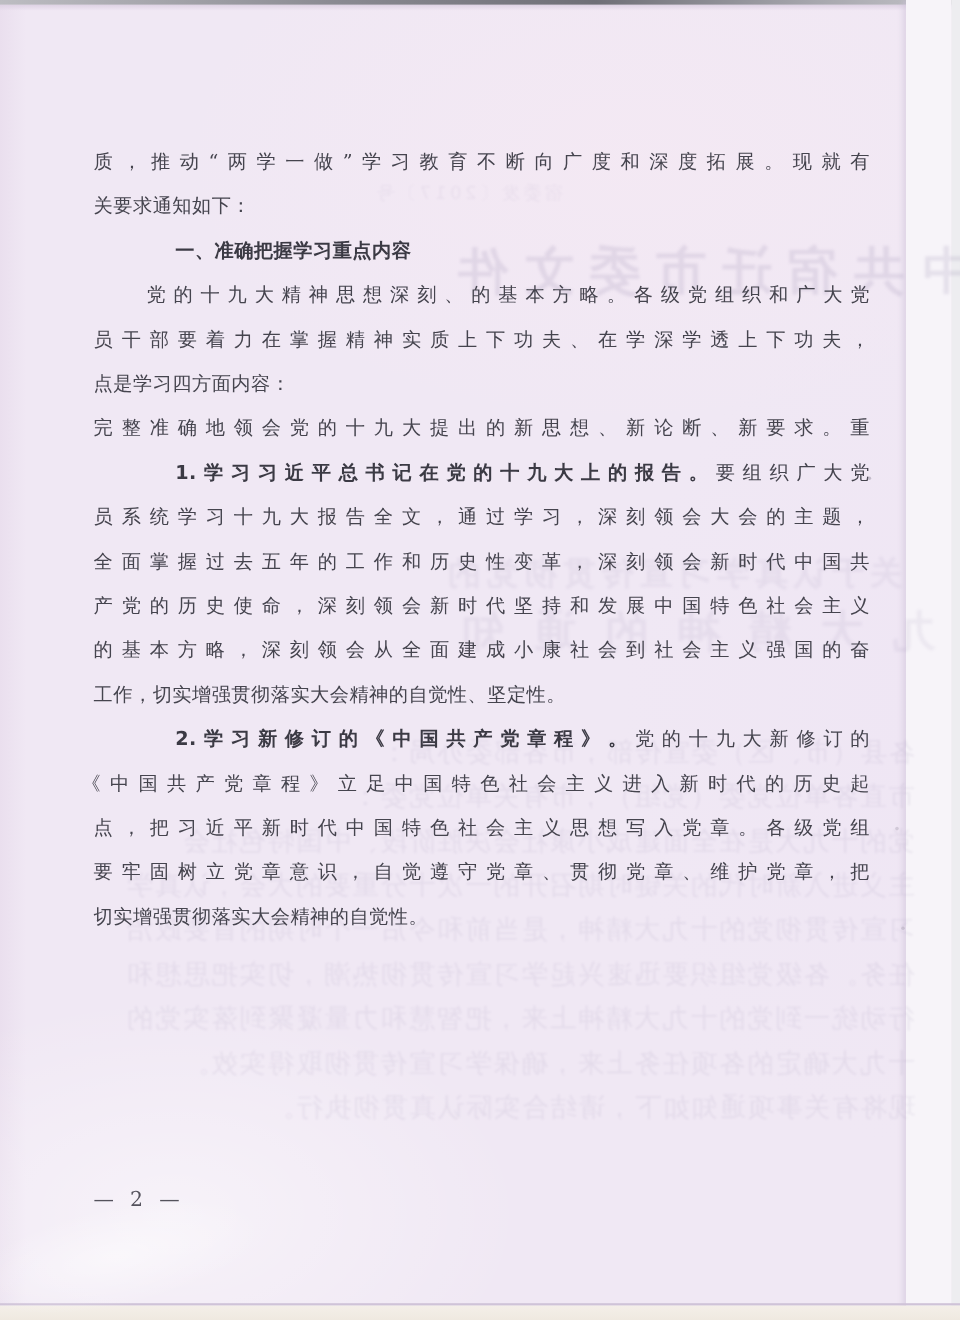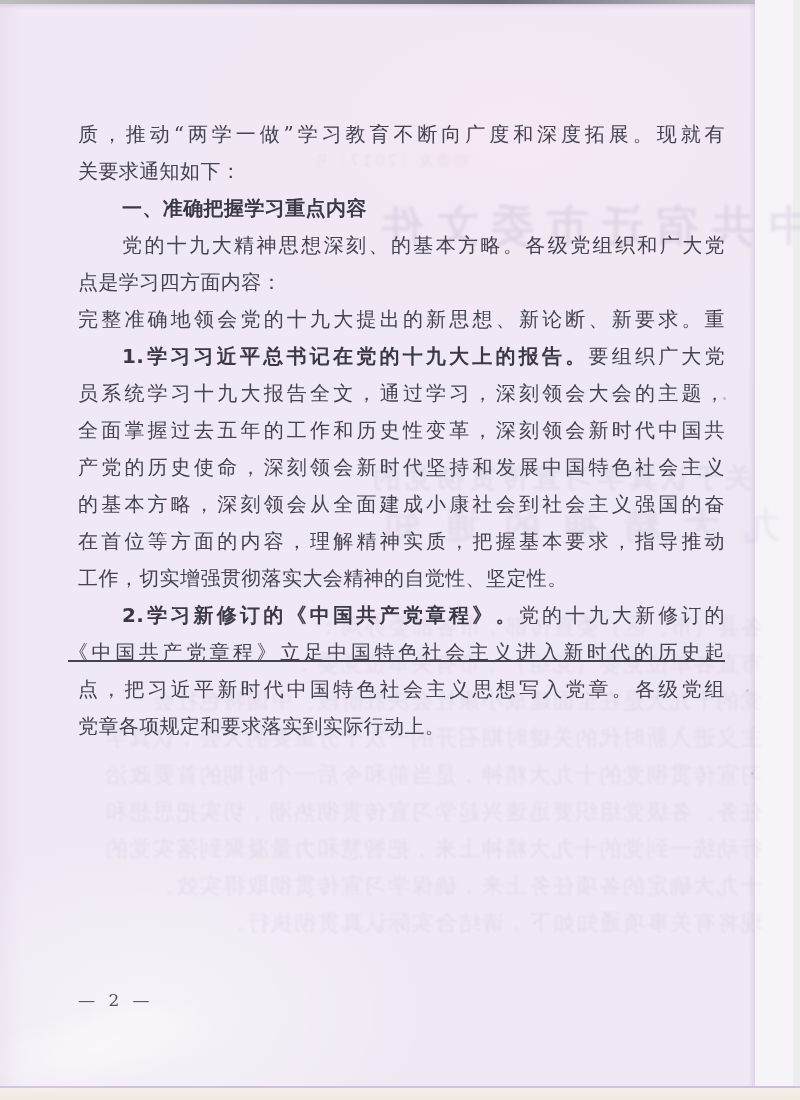--- a/index.html
+++ b/index.html
@@ -21,27 +21,27 @@
   .edge-bottom-line{position:absolute;left:0;top:1086px;width:800px;height:2px;background:#cfc3d8;}
   .edge-bottom-strip{position:absolute;left:0;top:1088px;width:800px;height:12px;background:linear-gradient(#f4efe9,#efe9e0);}
   .crease{position:absolute;left:-40px;top:960px;width:340px;height:160px;pointer-events:none;
     background:radial-gradient(ellipse 180px 60px at 40% 50%, rgba(255,255,255,.5), rgba(255,255,255,0) 70%);
     transform:rotate(-12deg);}
   .speck{position:absolute;width:3px;height:3px;border-radius:50%;background:#8f8898;opacity:.45;}
 
   
   .textblock{position:absolute;left:78px;top:116px;width:647px;color:#45444e;}
   .line{
-    height:37px;line-height:37px;font-size:20px;white-space:nowrap;
+    height:37px;line-height:37px;font-size:16px;white-space:nowrap;
     text-align:justify;letter-spacing:.4px;
   }
   .line.fill{text-align-last:justify;text-justify:inter-character;white-space:normal;}
   .line.indent{padding-left:44px;}
-  .line.hang{margin-left:-10px;width:657px;text-decoration:underline;}
-  .b{font-weight:700;font-family:"DejaVu Sans","Liberation Sans",sans-serif;color:#3b3a44;}
+  .line.hang{margin-left:-10px;width:657px;}
+  .b{font-weight:700;font-family:"DejaVu Sans","Liberation Sans",sans-serif;color:#3b3a44;margin-left:24px;}
 
   .pagenum{position:absolute;left:78px;top:990px;font-size:17px;letter-spacing:4px;color:#54525c;}
 
   
   .ghost{position:absolute;color:#7d6f9a;white-space:nowrap;pointer-events:none;
     font-family:"DejaVu Sans","Liberation Sans",sans-serif;}
 </style>
 </head>
 <body>
 
@@ -68,33 +68,34 @@
       <div class="ghost" style="top: 834px; font-size: 22px; letter-spacing: 1.5px; opacity: 0.1; filter: blur(1.1px); right: 38px; transform: scaleX(-1);">行动统一到党的十九大精神上来，把智慧和力量凝聚到落实党的</div>
       <div class="ghost" style="top: 871px; font-size: 22px; letter-spacing: 1.5px; opacity: 0.1; filter: blur(1.1px); right: 38px; transform: scaleX(-1);">十九大确定的各项任务上来，确保学习宣传贯彻取得实效。</div>
       <div class="ghost" style="top: 908px; font-size: 22px; letter-spacing: 1.5px; opacity: 0.1; filter: blur(1.1px); right: 38px; transform: scaleX(-1);">现将有关事项通知如下，请结合实际认真贯彻执行。</div>
     </div>
 
   <div id="body" class="textblock">
       <div class="line fill">质，推动“两学一做”学习教育不断向广度和深度拓展。现就有</div>
       <div class="line">关要求通知如下：</div>
       <div class="line indent"><span class="b">一、准确把握学习重点内容</span></div>
       <div class="line fill indent">党的十九大精神思想深刻、的基本方略。各级党组织和广大党</div>
+      <div class="line fill">员干部要着力在掌握精神实质上下功夫、在学深学透上下功夫，</div>
       <div class="line">点是学习四方面内容：</div>
       <div class="line fill">完整准确地领会党的十九大提出的新思想、新论断、新要求。重</div>
       <div class="line fill indent"><span class="b">1.学习习近平总书记在党的十九大上的报告。</span>要组织广大党</div>
       <div class="line fill">员系统学习十九大报告全文，通过学习，深刻领会大会的主题，</div>
       <div class="line fill">全面掌握过去五年的工作和历史性变革，深刻领会新时代中国共</div>
       <div class="line fill">产党的历史使命，深刻领会新时代坚持和发展中国特色社会主义</div>
       <div class="line fill">的基本方略，深刻领会从全面建成小康社会到社会主义强国的奋</div>
-      <div class="line fill">在首位等方面的内容，理解精神实质，把握基本要求，指导推动</div>
       <div class="line">工作，切实增强贯彻落实大会精神的自觉性、坚定性。</div>
       <div class="line fill indent"><span class="b">2.学习新修订的《中国共产党章程》。</span>党的十九大新修订的</div>
       <div class="line fill hang">《中国共产党章程》立足中国特色社会主义进入新时代的历史起</div>
       <div class="line fill">点，把习近平新时代中国特色社会主义思想写入党章。各级党组</div>
-      <div class="line">党章各项规定和要求落实到实际行动上。</div>
+      <div class="line fill">要牢固树立党章意识，自觉遵守党章、贯彻党章、维护党章，把</div>
+      <div class="line">切实增强贯彻落实大会精神的自觉性。</div>
     </div>
 
   <div class="pagenum">— 2 —</div>
 
   <div class="speck" style="left:723px;top:397px;"></div>
   <div class="speck" style="left:746px;top:689px;opacity:.3;"></div>
   <div class="speck" style="left:751px;top:772px;opacity:.3;"></div>
 </div>
 
 </body></html>

